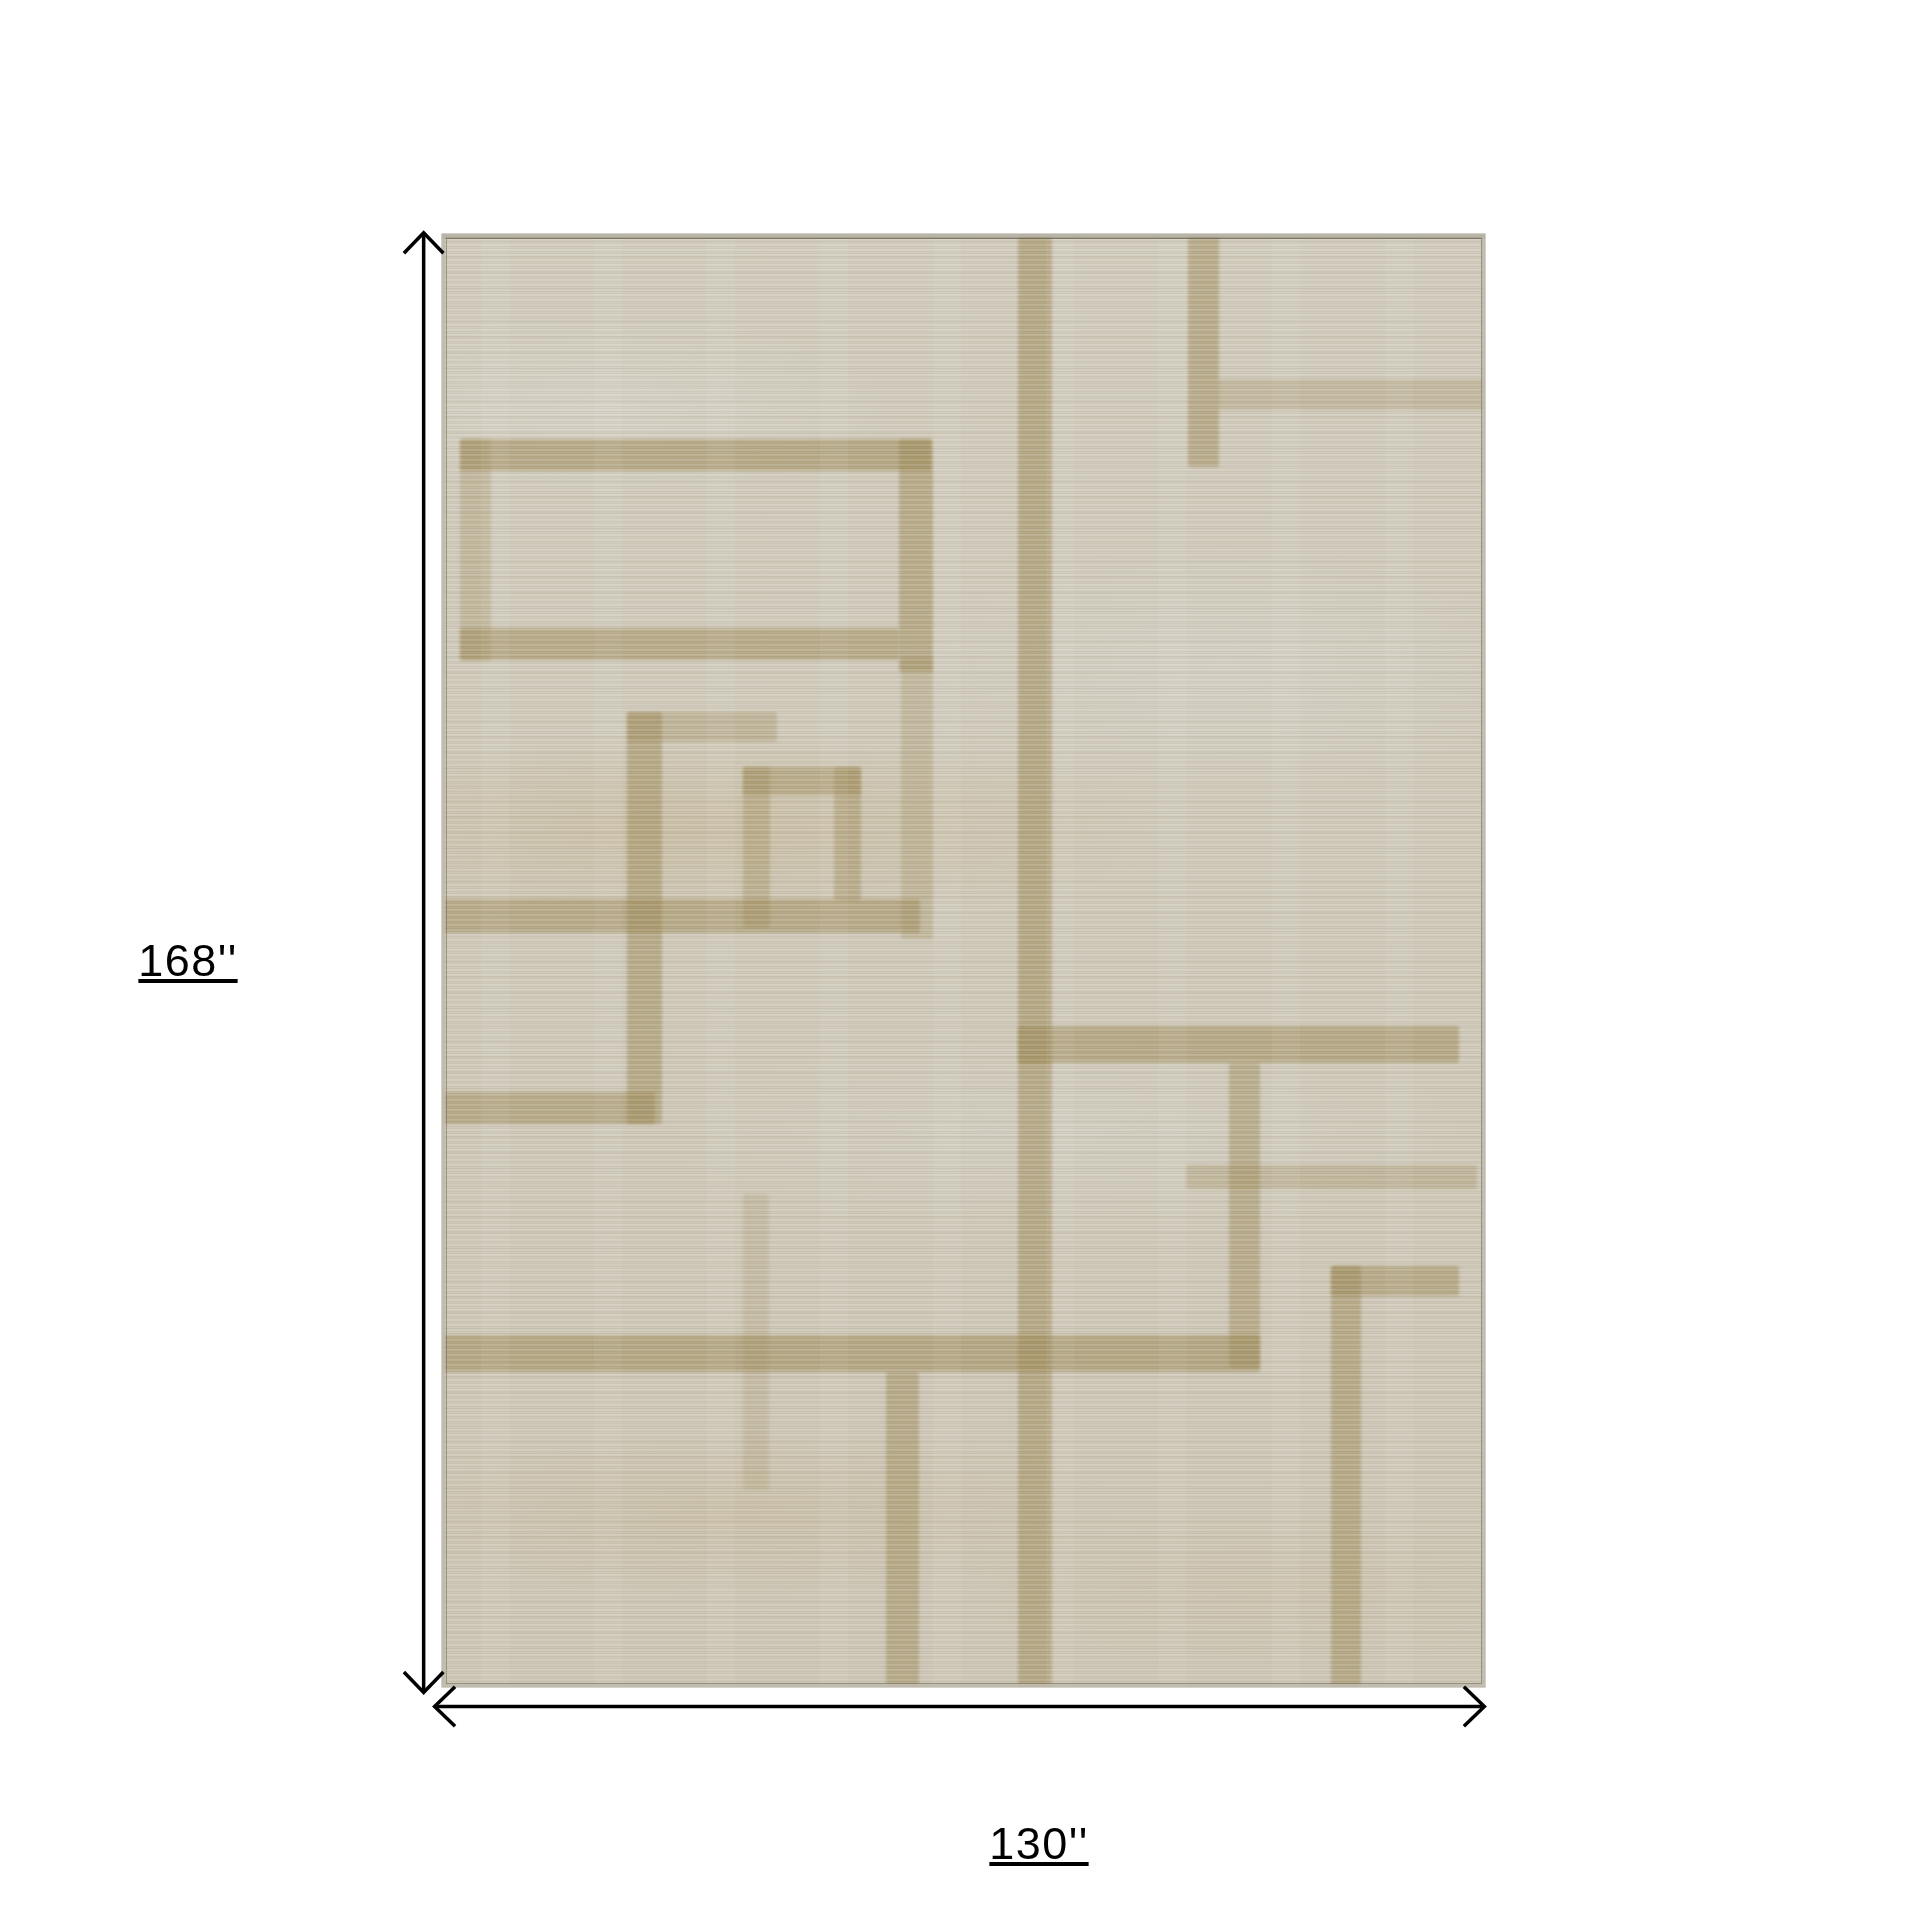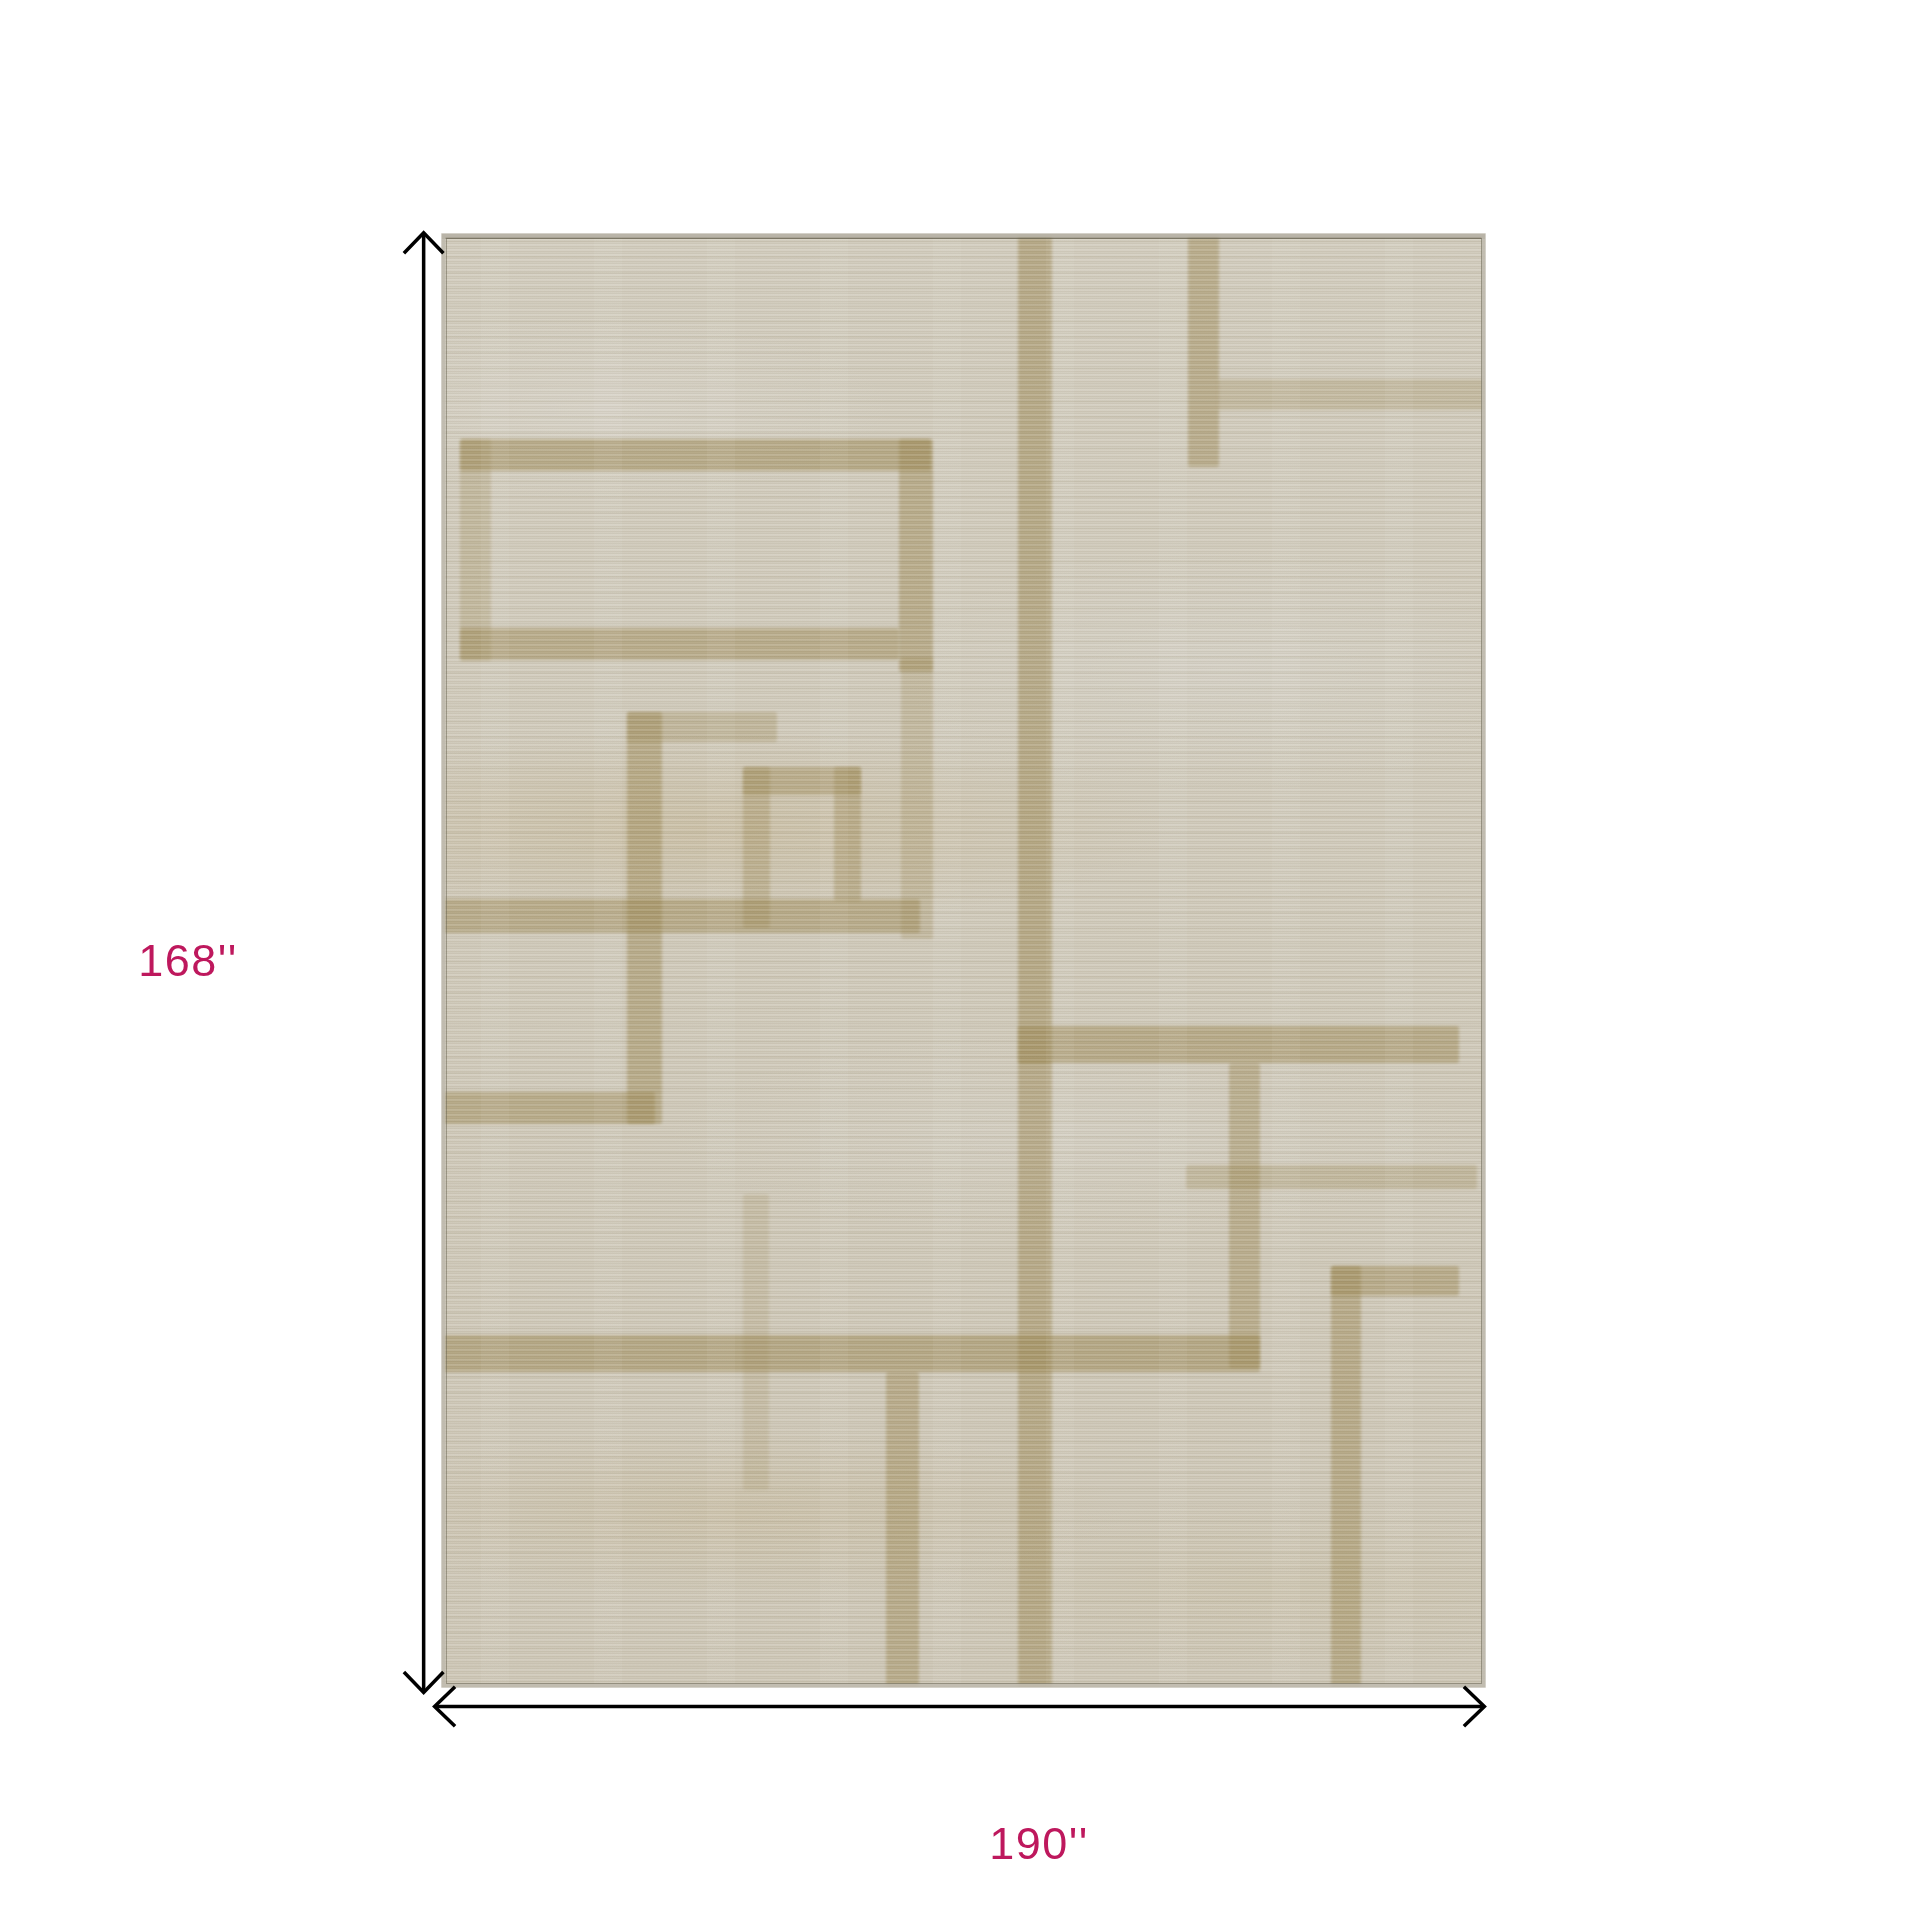--- a/index.html
+++ b/index.html
@@ -59,25 +59,26 @@
   }
   .rug-selvage{
     position:absolute;inset:0;
     box-shadow:inset 0 0 0 3.5px rgba(190,186,174,0.85);
   }
 
   
   .dim-svg{position:absolute;left:0;top:0;}
   .dim-label{
     position:absolute;
-    color:#be185d;
+    color:#000000;
     font-size:45px;
     letter-spacing:1.4px;
     transform:translate(-50%,-50%);
     white-space:nowrap;
+    text-decoration:underline;
   }
   .dim-label-height{left:188px;top:961px;}
   .dim-label-width{left:1039px;top:1844px;}
 </style>
 </head>
 <body>
 
 <div class="canvas">
 
   <div class="rug">
@@ -121,16 +122,16 @@
       <polyline points="572.5,2370 600.5,2399 628.5,2370"></polyline>
     </g>
     <g stroke="#000000" stroke-width="5" fill="none">
       <line x1="617" y1="2419" x2="2103" y2="2419"></line>
       <polyline points="645,2391 616,2419 645,2447"></polyline>
       <polyline points="2075,2391 2104,2419 2075,2447"></polyline>
     </g>
   </svg>
 
   <div class="dim-label dim-label-height">168''</div>
-  <div class="dim-label dim-label-width">190''</div>
+  <div class="dim-label dim-label-width">130''</div>
 
 </div>
 
 
 </body></html>

